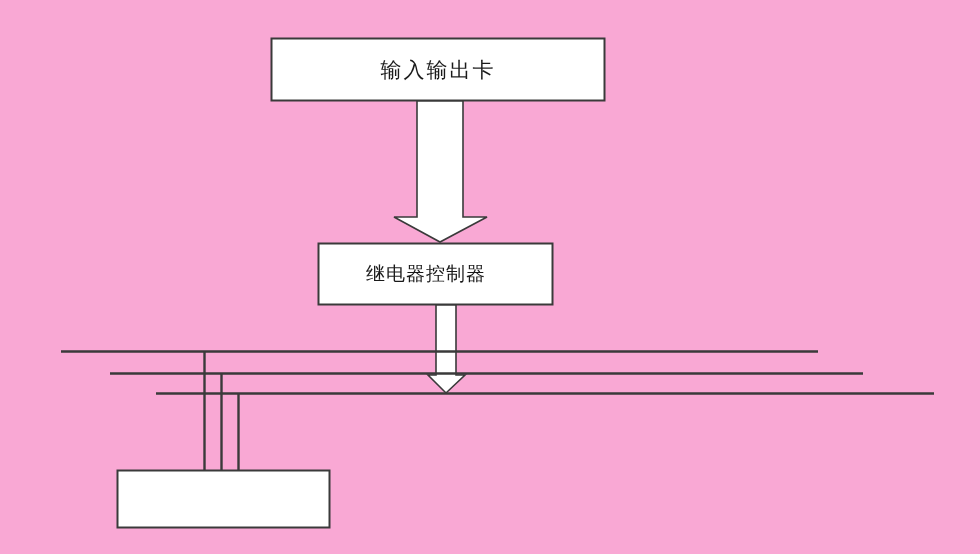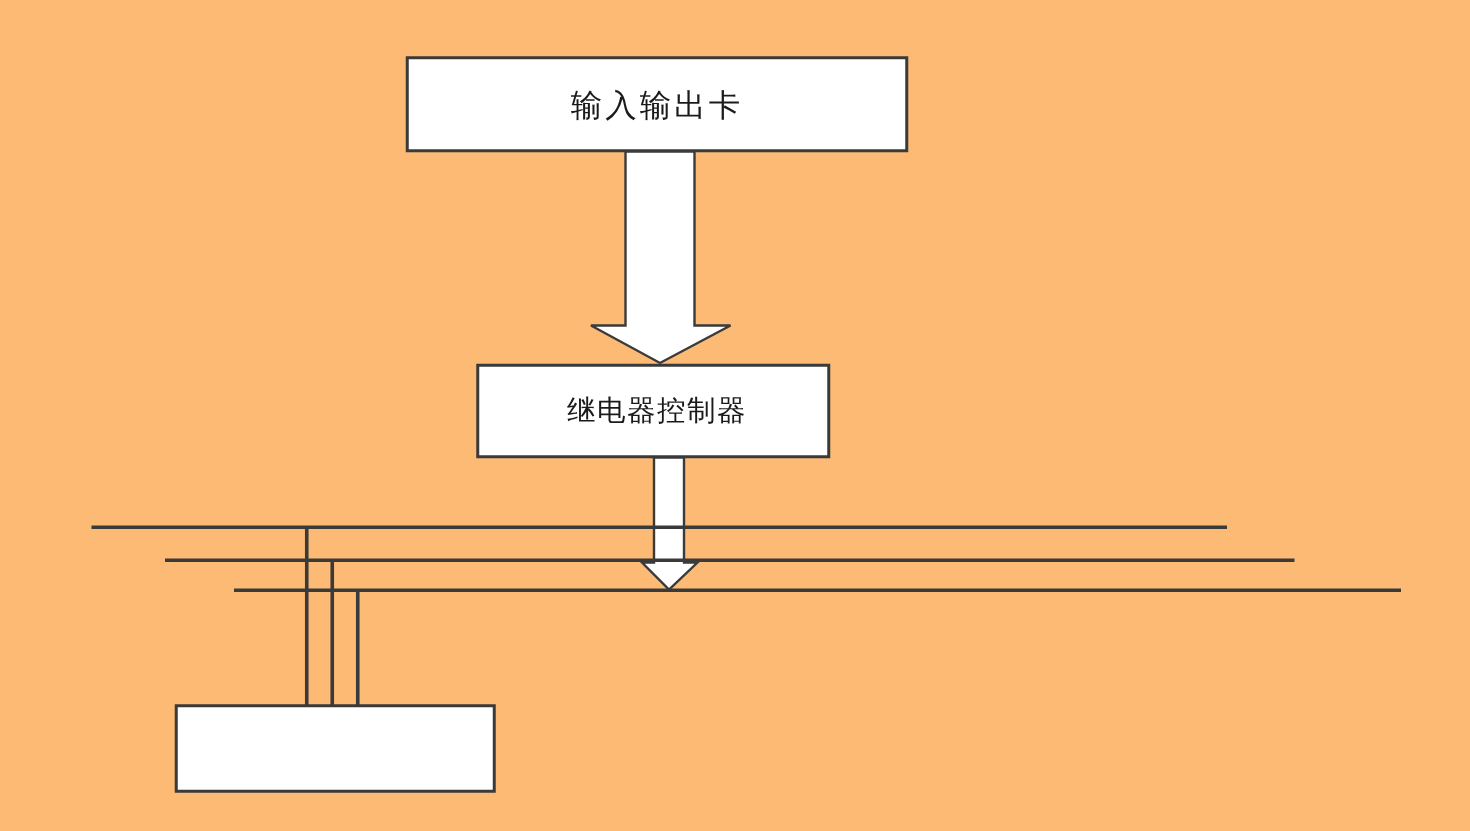--- a/index.html
+++ b/index.html
@@ -7,21 +7,21 @@
     padding: 0;
     background: #ffffff;
   }
   body {
     font-family: "Liberation Sans", sans-serif;
   }
   #diagram-root {
     position: relative;
     width: 980px;
     height: 554px;
-    background: #fdba74;
+    background: #f9a8d4;
     overflow: hidden;
   }
   #diagram-svg {
     position: absolute;
     left: 0;
     top: 0;
     width: 980px;
     height: 554px;
   }
   .node-label {
@@ -35,21 +35,21 @@
   }
   #label-io-card {
     left: 271px;
     top: 38px;
     width: 334px;
     height: 63px;
     font-size: 21px;
     letter-spacing: 2px;
   }
   #label-relay-controller {
-    left: 320px;
+    left: 308px;
     top: 243px;
     width: 236px;
     height: 62px;
     font-size: 19px;
     letter-spacing: 1px;
   }
   #label-led {
     left: 117px;
     top: 470px;
     width: 213px;

